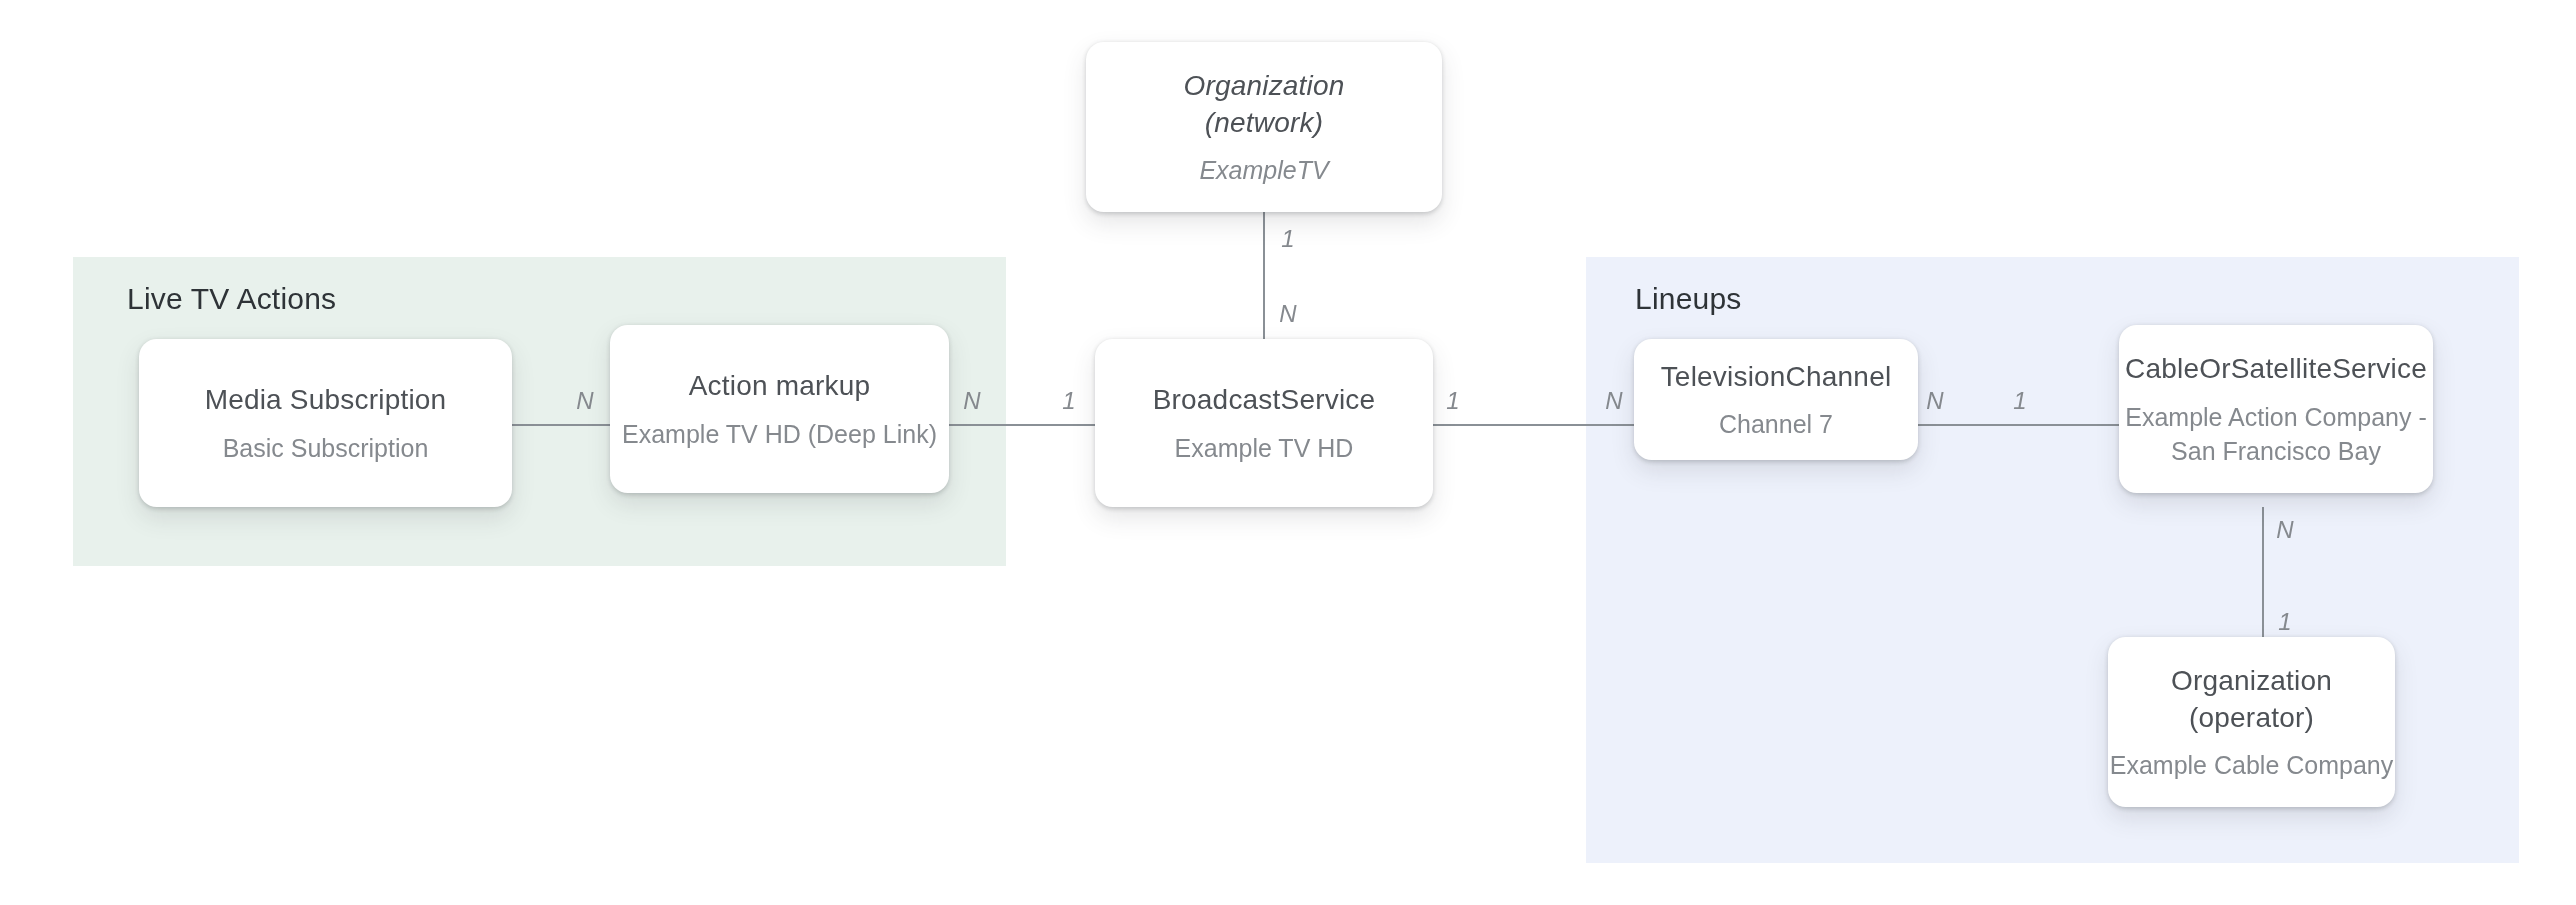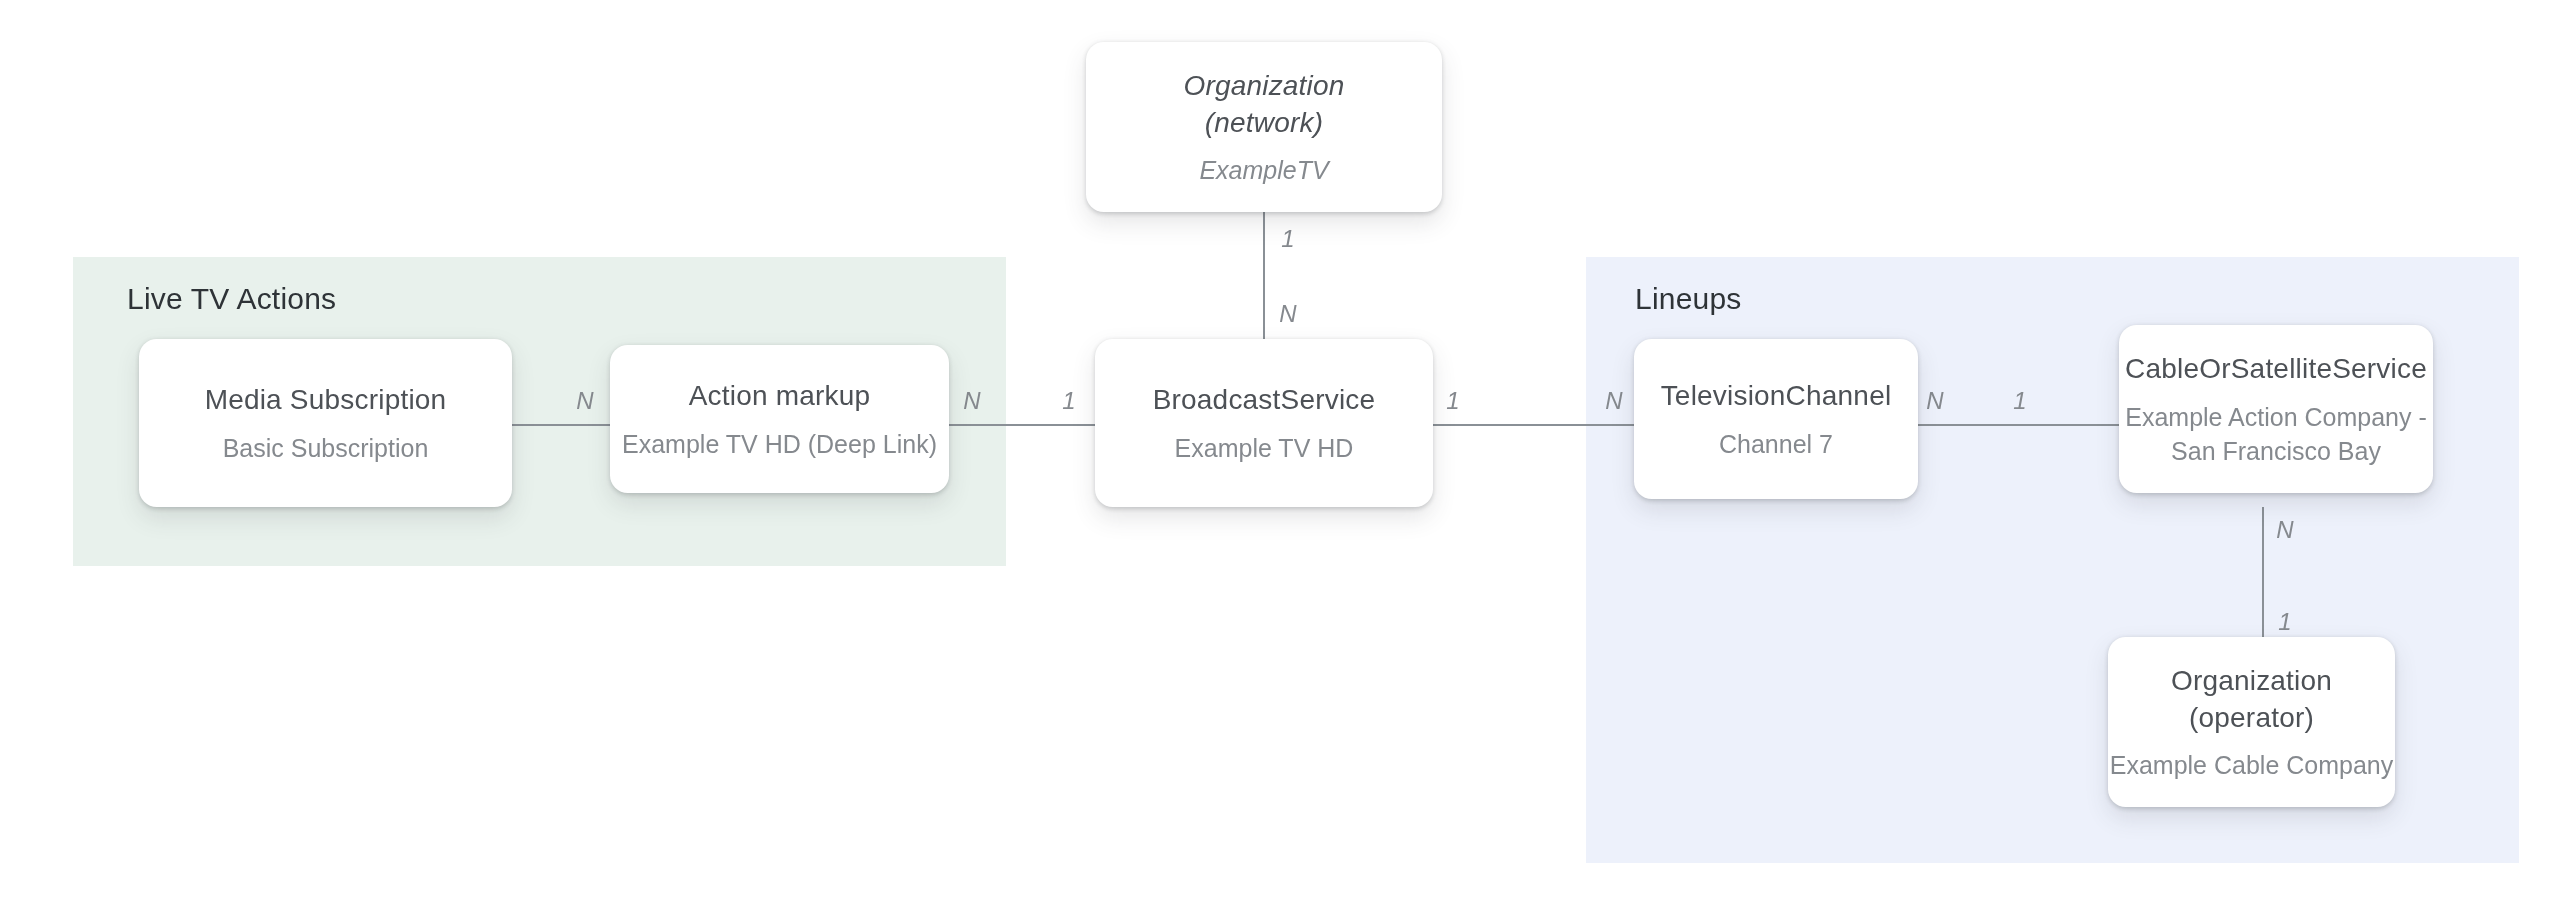--- a/index.html
+++ b/index.html
@@ -123,39 +123,39 @@
 
   <div class="node" style="left:139px; top:339px; width:373px; height:168px;">
     <div class="node-title">
       <div>Media Subscription</div>
     </div>
     <div class="node-subtitle">
       <div>Basic Subscription</div>
     </div>
   </div>
 
-  <div class="node" style="left:610px; top:345px; width:339px; height:148px;">
+  <div class="node" style="left:610px; top:325px; width:339px; height:168px;">
     <div class="node-title">
       <div>Action markup</div>
     </div>
     <div class="node-subtitle">
       <div>Example TV HD (Deep Link)</div>
     </div>
   </div>
 
   <div class="node" style="left:1095px; top:339px; width:338px; height:168px;">
     <div class="node-title">
       <div>BroadcastService</div>
     </div>
     <div class="node-subtitle">
       <div>Example TV HD</div>
     </div>
   </div>
 
-  <div class="node" style="left:1634px; top:339px; width:284px; height:160px;">
+  <div class="node" style="left:1634px; top:339px; width:284px; height:121px;">
     <div class="node-title">
       <div>TelevisionChannel</div>
     </div>
     <div class="node-subtitle">
       <div>Channel 7</div>
     </div>
   </div>
 
   <div class="node" style="left:2119px; top:325px; width:314px; height:168px;">
     <div class="node-title">

